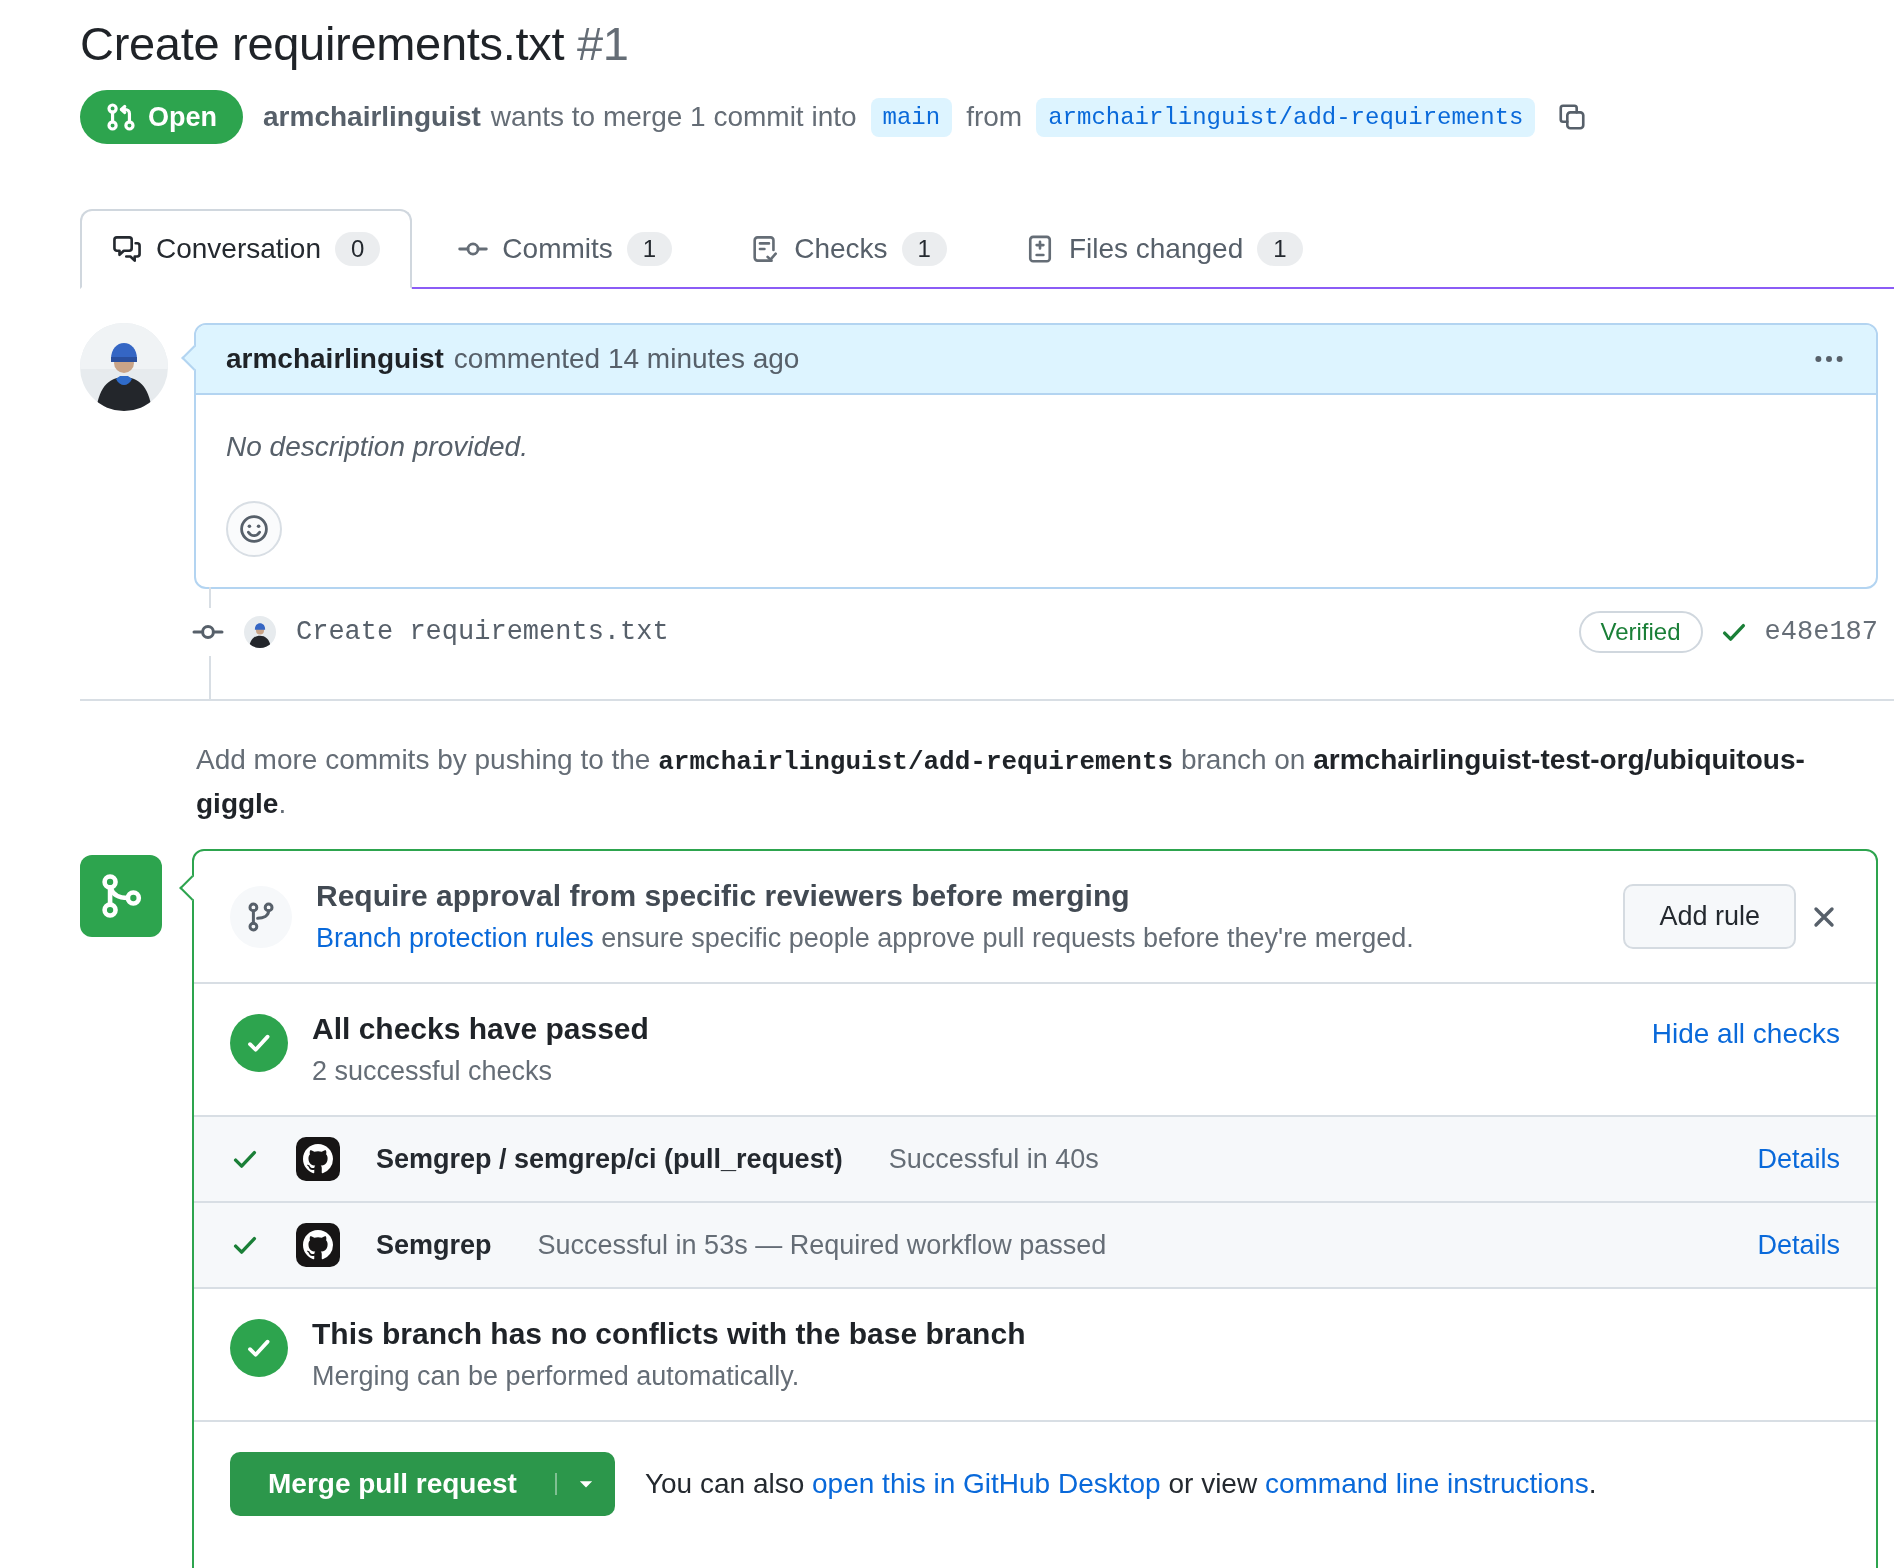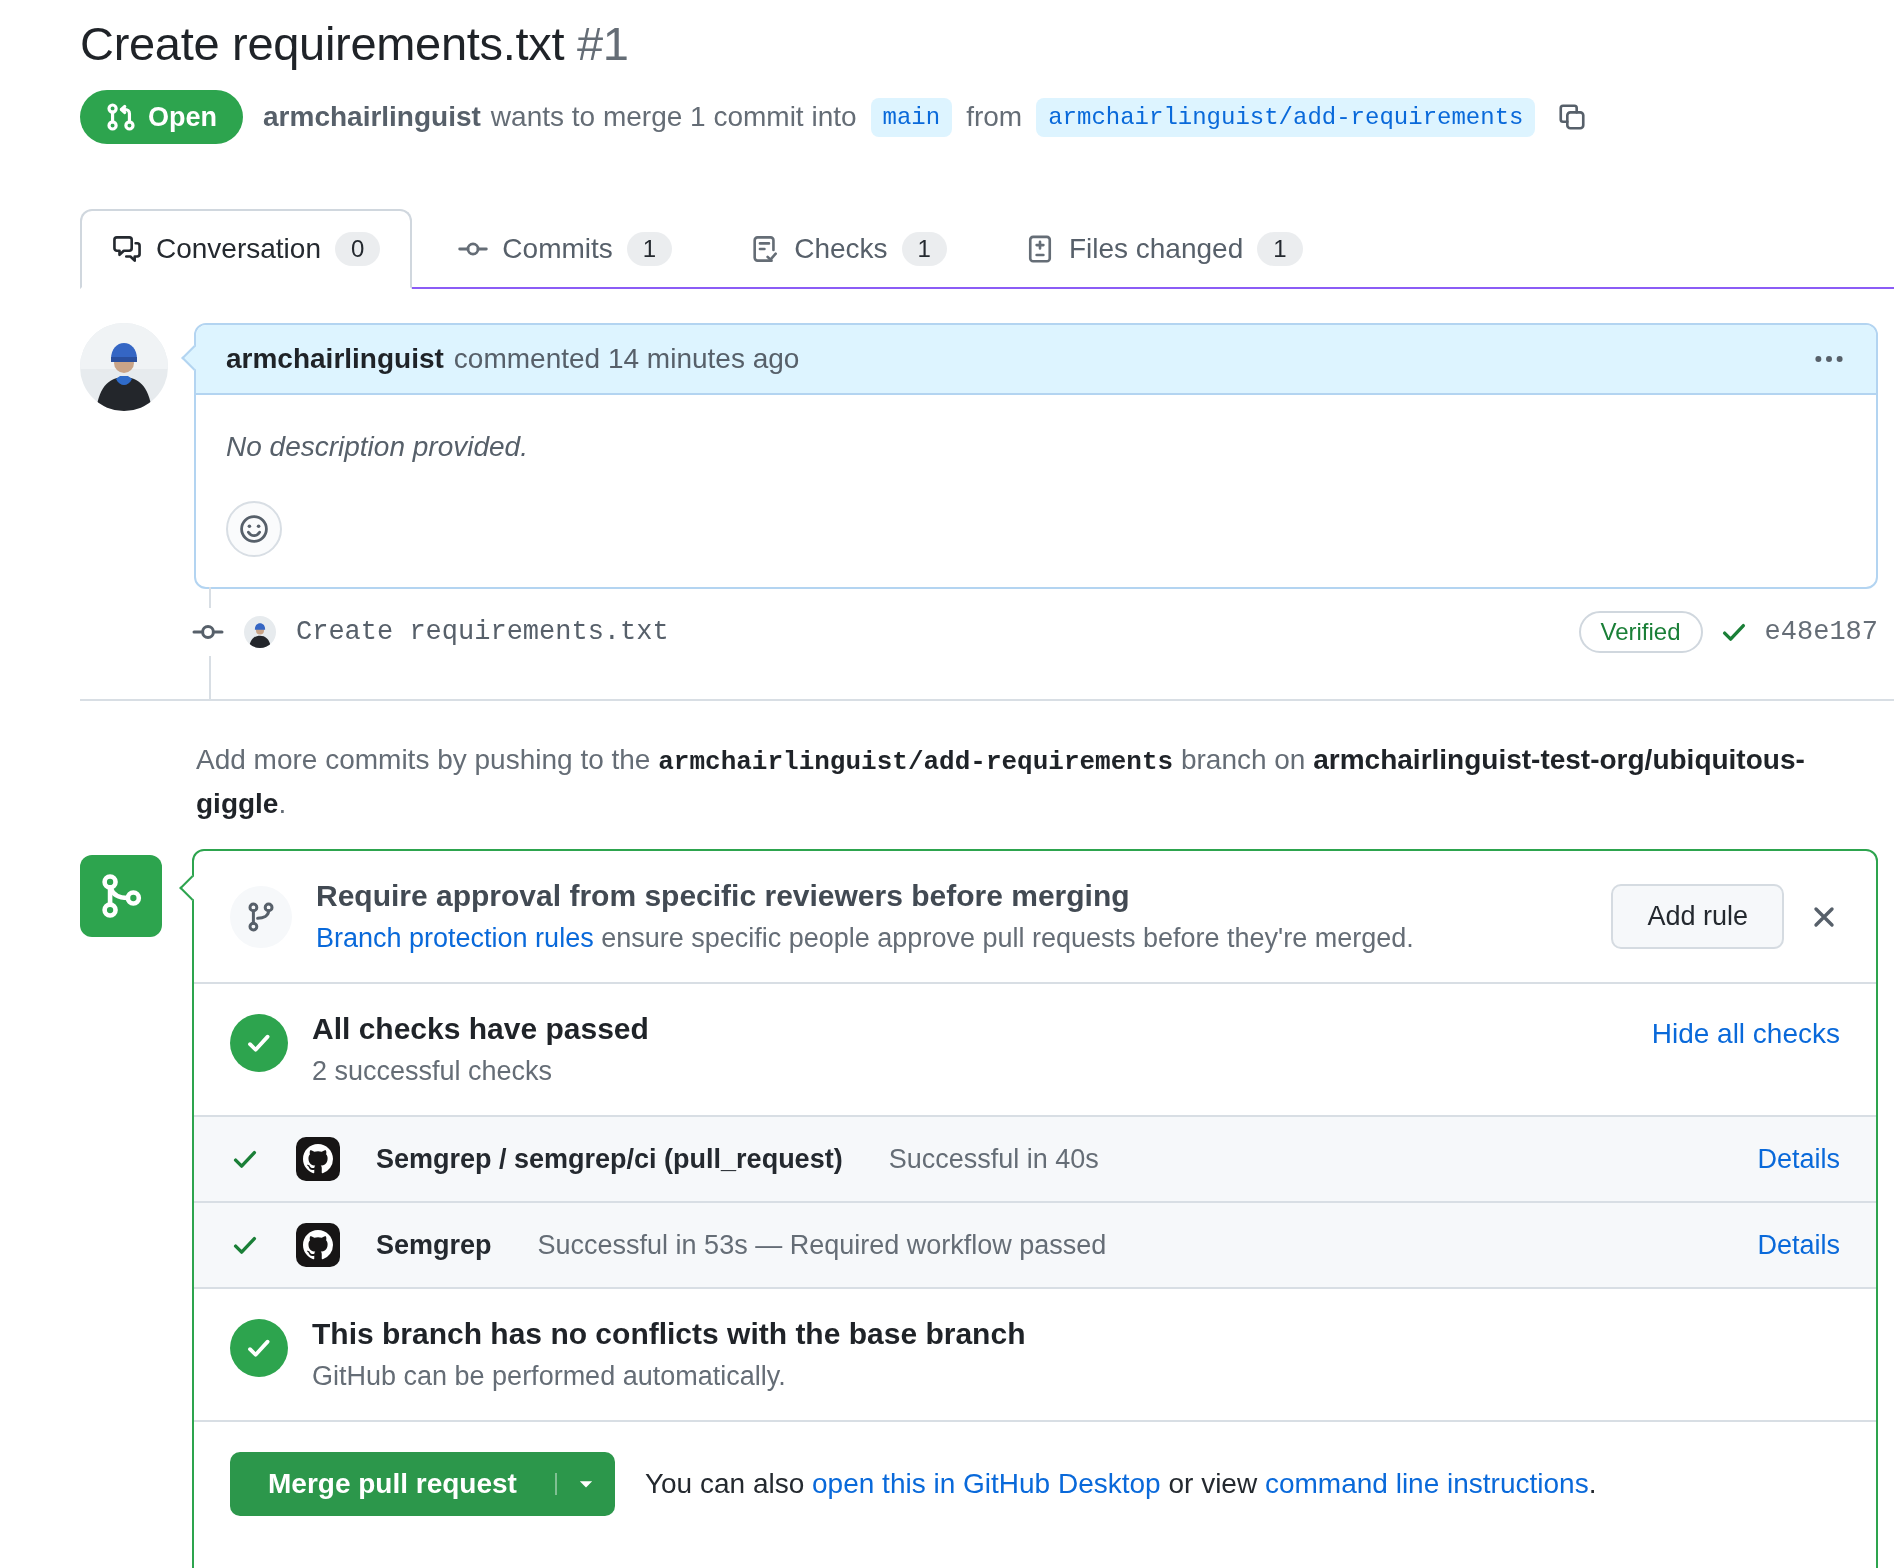--- a/index.html
+++ b/index.html
@@ -119,21 +119,21 @@
   .mb-section { padding:28px 36px; display:flex; align-items:flex-start; gap:24px; }
   .mb-section + .mb-section, .check-line, .merge-bar { border-top:2px solid #d8dee4; }
   .protection { align-items:center; }
   .branch-icon-circle {
     width:62px; height:62px; border-radius:50%; background:#f6f8fa; flex:none;
     display:flex; align-items:center; justify-content:center; color:#57606a;
   }
   .sec-title { font-size:30px; font-weight:600; color:#1f2328; }
   .protection .sec-title { color:#424a53; }
   .sec-sub { margin-top:10px; color:#656d76; font-size:27px; }
-  .protection-right { margin-left:auto; display:flex; align-items:center; gap:24px; }
+  .protection-right { margin-left:auto; display:flex; align-items:center; gap:12px; }
   .btn-secondary {
     font-size:27px; font-weight:500; color:#24292f; background:#f6f8fa;
     border:2px solid #d5dbe1; border-radius:10px; padding:15px 34px; cursor:pointer;
   }
   .x-btn { cursor:pointer; color:#57606a; display:flex; }
 
   .circle-check {
     width:58px; height:58px; border-radius:50%; background:#2da44e; flex:none;
     display:flex; align-items:center; justify-content:center; margin-top:2px;
   }
@@ -403,21 +403,21 @@
         </div>
 
         <section class="mb-section" style="border-top:2px solid #d8dee4">
           <span class="circle-check">
             <svg width="30" height="30" viewBox="0 0 16 16" fill="none" stroke="#fff" stroke-width="2" stroke-linecap="round" stroke-linejoin="round">
               <path d="M3.2 8.6l3 3 6.4-7"></path>
             </svg>
           </span>
           <div>
             <div class="sec-title">This branch has no conflicts with the base branch</div>
-            <div class="sec-sub">GitHub can be performed automatically.</div>
+            <div class="sec-sub">Merging can be performed automatically.</div>
           </div>
         </section>
 
         <div class="merge-bar">
           <span class="merge-btn">
             <span class="merge-btn-main">Merge pull request</span>
             <span class="merge-btn-caret">
               <svg width="22" height="22" viewBox="0 0 16 16" fill="#fff">
                   <path d="M3.5 6l4.5 4.5L12.5 6Z"></path>
                 </svg>

